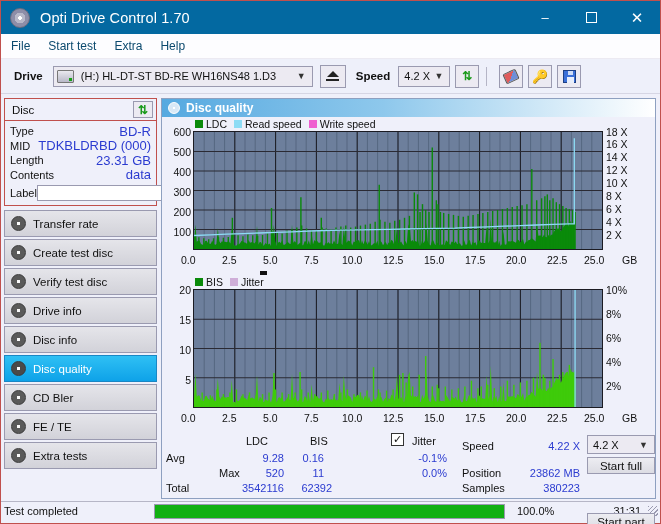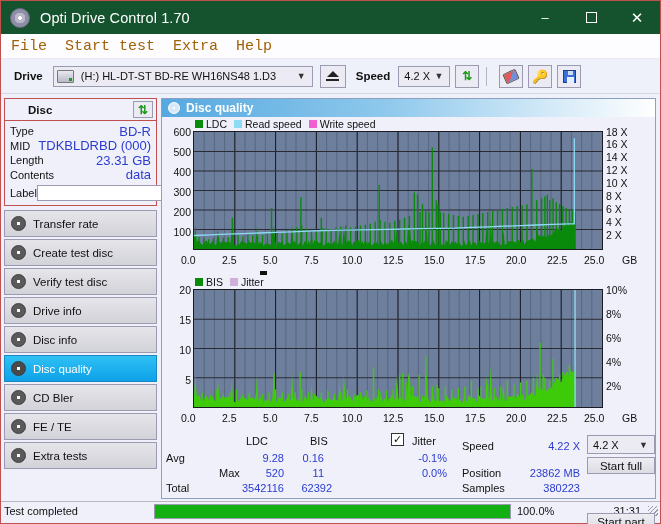--- a/index.html
+++ b/index.html
@@ -10,40 +10,40 @@
     background:#f0f0f8;
   }
   #app{
     position:relative;width:661px;height:524px;
     box-sizing:border-box;
     border:1px solid #c0504d;
     background:#eff0fa;
   }
   
   .titlebar{
-    height:33px;background:#14532d;display:flex;align-items:center;
+    height:33px;background:#0369a1;display:flex;align-items:center;
     position:relative;
   }
   .tb-icon{
     width:20px;height:20px;margin-left:9px;border-radius:50%;
     background:radial-gradient(circle at 50% 50%, #ffffff 0 15%, #b8b8c8 16% 42%, #8e8ea8 43% 100%);
     border:1px solid #6d6d80;box-sizing:border-box;
   }
   .tb-title{
     color:#ffffff;font-size:14.5px;margin-left:10px;letter-spacing:.1px;
   }
   .tb-btns{position:absolute;right:0;top:0;height:33px;display:flex;}
   .tb-btn{width:46px;height:33px;display:flex;align-items:center;justify-content:center;
           color:#fff;font-size:15px;}
   .tb-min{font-size:13px;}
   .sqr{width:11px;height:11px;border:1.5px solid #fff;box-sizing:border-box;}
   
   .menubar{height:24px;background:#fdfdff;display:flex;align-items:center;
            padding-left:10px;border-bottom:1px solid #eceaf2;}
-  .menu-item{font-size:15px;color:#a16207;margin-right:18px;font-family:Liberation Mono, monospace;}
+  .menu-item{font-size:12px;color:#0c4a6e;margin-right:18px;}
   
   .toolbar{height:34px;background:#eef0fa;display:flex;align-items:center;
            padding:0 6px;border-bottom:1px solid #d6d6e4;}
   .lbl-bold{font-weight:bold;font-size:11.5px;color:#111;}
   .combo{
     height:21px;background:#eceaf2;border:1px solid #9a9ab0;
     display:flex;align-items:center;box-sizing:border-box;
     font-size:11px;color:#111;position:relative;
   }
   .combo .cv{padding-left:5px;white-space:nowrap;overflow:hidden;}
@@ -73,21 +73,21 @@
   .ico-save:before{content:"";position:absolute;left:4px;top:0;width:5px;height:4px;background:#cfdcf6;}
   
   .main{display:flex;height:407px;}
   .sidebar{width:159px;padding:4px 3px 0 3px;box-sizing:border-box;}
   
   .disc-box{border:1px solid #c0504d;background:#eff0fa;}
   .disc-head{
     height:21px;display:flex;align-items:center;justify-content:space-between;
     border-bottom:1px solid #c0504d;padding:0 3px;
   }
-  .disc-head .t{font-weight:bold;font-size:11.5px;color:#111;margin-left:20px;}
+  .disc-head .t{font-weight:normal;font-size:11.5px;color:#111;margin-left:4px;}
   .sm-btn{width:20px;height:17px;background:#eceaf2;border:1px solid #9a9ab0;
           display:flex;align-items:center;justify-content:center;box-sizing:border-box;}
   .disc-rows{padding:3px 5px 4px 5px;}
   .drow{display:flex;justify-content:space-between;height:14.5px;align-items:center;}
   .dk{font-size:11px;color:#111;}
   .dv{font-size:13px;color:#2b3bd0;}
   .label-row{display:flex;align-items:center;margin-top:2px;}
   .label-row .dk{width:38px;}
   .lbl-input{flex:1;height:16px;background:#fff;border:1px solid #9a9ab0;box-sizing:border-box;}
   .disc-btn{width:19px;height:17px;margin-left:4px;background:#eceaf2;border:1px solid #9a9ab0;
@@ -146,21 +146,21 @@
   .chk{position:absolute;width:13px;height:13px;background:#fff;border:1px solid #333;box-sizing:border-box;
        display:flex;align-items:center;justify-content:center;font-size:11px;color:#111;line-height:1;}
   .sbtn{position:absolute;background:linear-gradient(#ededf2,#dcdce3);border:1px solid #9a9ab0;
         box-sizing:border-box;display:flex;align-items:center;justify-content:center;font-size:11.5px;color:#111;}
   
   .footer{height:18px;display:flex;align-items:center;border-top:1px solid #b6b6c6;background:#eff0fa;}
   .f-txt{width:150px;font-size:11px;color:#111;padding-left:3px;}
   .f-prog{flex:1;height:15px;background:#f4f4f8;border:1px solid #9a9ab0;box-sizing:border-box;
           display:flex;align-items:center;margin-right:0;}
   .f-bar{height:100%;background:#12b012;}
-  .f-pct{width:62px;text-align:left;padding-left:6px;font-size:11px;color:#111;}
+  .f-pct{width:62px;text-align:left;padding-left:12px;font-size:11px;color:#111;}
   .f-time{width:62px;text-align:right;padding-right:5px;font-size:11px;color:#111;}
   .grip{width:10px;height:10px;margin-left:2px;margin-right:2px;
         background:repeating-linear-gradient(135deg,#9a9ab0 0 1px,transparent 1px 3px);}
 </style>
 </head>
 <body>
 
 <div id="app">
 
   <div class="titlebar">

